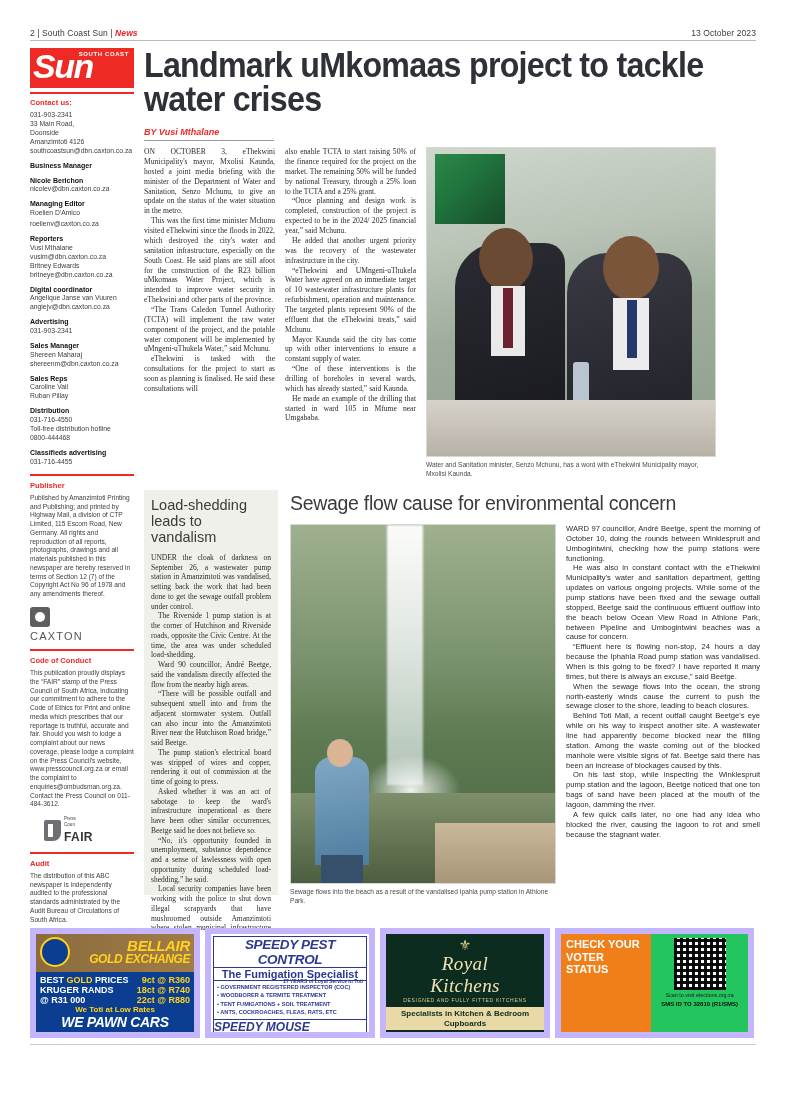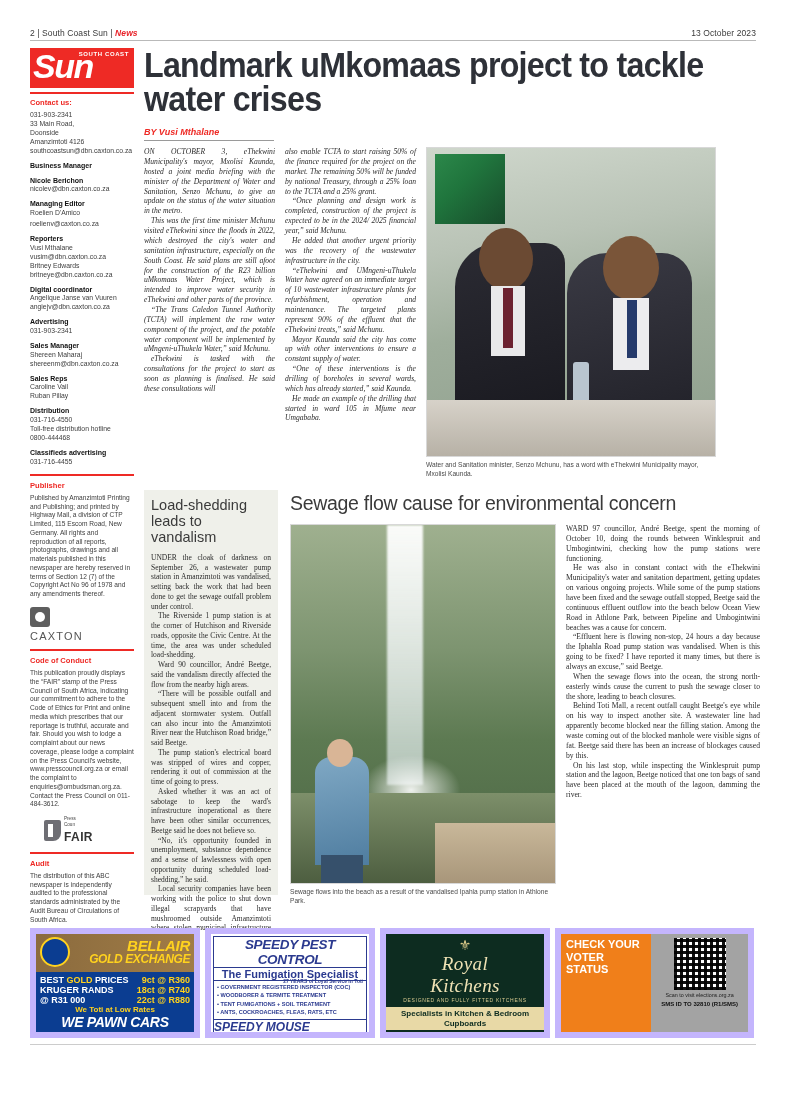--- a/index.html
+++ b/index.html
@@ -70,21 +70,21 @@
     font-family:"Liberation Sans", sans-serif;
     font-size:35px; line-height:0.96; font-weight:bold;
     color:#2e3138; letter-spacing:-0.8px;
     transform: scaleX(0.92); transform-origin:left top;
     width:660px;
   }
   .byline { margin-top:12px; font-size:9px; color:#ee2a25; font-weight:bold; font-style:italic; }
   .byline-rule { width:130px; height:1px; background:#9a9a9a; margin-top:3px; }
 
   .artgrid { display:flex; gap:10px; margin-top:6px; }
-  .col { width:131px;font-style:italic; }
+  .col { width:131px; }
   .col p {
     font-family:"Liberation Serif", serif;
     font-size:7.6px; line-height:1.30; color:#2b2b2b; text-align:justify;
     text-indent:7px; margin:0;
   }
   .col p.first { text-indent:0; }
 
   .photo1 {
     width:290px; height:310px; position:relative; overflow:hidden;
     background:linear-gradient(170deg,#cfd7cc 0%,#b9c3b6 30%,#9fae9c 55%,#8e9e8c 100%);
@@ -188,21 +188,21 @@
     position:absolute; left:0; bottom:0; width:100%; height:90px;
     background:linear-gradient(180deg,#7d8f6a,#4d5e40);
   }
   .photo2 .sand {
     position:absolute; right:0; bottom:0; width:120px; height:60px;
     background:linear-gradient(180deg,#c9b89a,#a8967a);
   }
 
   .sew-col { width:194px; }
   .sew-col p {
-    font-family:Liberation Serif, serif; font-size:7.6px; line-height:1.30;
+    font-family:Liberation Sans, sans-serif; font-size:7.6px; line-height:1.30;
     color:#2b2b2b; text-align:justify; text-indent:7px; margin:0;
   }
   .sew-col p.first { text-indent:0; }
 
   
   .adrow { position:absolute; left:30px; top:928px; width:726px; height:110px; display:flex; gap:5px; }
   .ad { position:relative; overflow:hidden; border:6px solid #c4b5fd; }
 
   .ad-bellair { width:170px; background:#0b3d91; }
   .ad-bellair .top { height:38px; background:linear-gradient(90deg,#8b6b3e,#a07c46); position:relative; }
@@ -226,21 +226,21 @@
   .ad-pest .m1 { color:#2b3a8f; font-weight:bold; font-style:italic; font-size:12px; text-align:left; border:1px solid #2b3a8f; border-top:0;}
   .ad-pest .m2 { color:#2b3a8f; font-weight:bold; font-size:11px; text-align:center; text-decoration:underline; border:1px solid #2b3a8f; border-top:0;}
 
   .ad-royal { width:170px; background:#0d2c20; color:#e8d9a6; }
   .ad-royal .fleur { text-align:center; font-size:14px; color:#d8c887; margin-top:3px; }
   .ad-royal .rk { text-align:center; font-size:19px; color:#efe2b4; font-family:"Liberation Serif",serif; letter-spacing:.4px;font-style:italic; }
   .ad-royal .tag { text-align:center; font-size:5px; color:#d7c98f; letter-spacing:.7px; }
   .ad-royal .spec { background:#e8d9a6; color:#0d2c20; font-weight:bold; font-size:8px; text-align:center; margin-top:4px; padding:2px 0; line-height:1.2; }
   .ad-royal .ph { text-align:center; font-size:14px; font-weight:bold; color:#fff; margin-top:3px; }
 
-  .ad-voter { width:199px; background:#a3a3a3; display:flex; }
+  .ad-voter { width:199px; background:#22c55e; display:flex; }
   .ad-voter .lft { width:96px; background:#f07f1a; color:#fff; padding:4px 5px; }
   .ad-voter .lft b { display:block; font-size:11px; line-height:1.15; }
   .ad-voter .rgt { width:103px; padding:4px 4px; text-align:center; }
   .qr { width:52px; height:52px; margin:0 auto; background:
       repeating-linear-gradient(0deg,#111 0 3px,#fff 3px 6px),
       repeating-linear-gradient(90deg,#111 0 3px,transparent 3px 6px);
       background-blend-mode:multiply; }
   .ad-voter .scan { font-size:5.4px; color:#222; margin-top:2px; line-height:1.3; }
   .ad-voter .sms { font-size:6px; color:#111; font-weight:bold; margin-top:2px; line-height:1.25; }
   .ad-voter .iec { position:absolute; left:6px; bottom:4px; width:22px; height:16px; background:#f07f1a; border-radius:2px; }
@@ -434,20 +434,21 @@
         </div>
         <div class="caption" style="width:266px">Sewage flows into the beach as a result of the vandalised Ipahla pump station in Athlone Park.</div>
       </div>
       <div class="sew-col">
         <p class="first">WARD 97 councillor, André Beetge, spent the morning of October 10, doing the rounds between Winklespruit and Umbogintwini, checking how the pump stations were functioning.</p>
         <p>He was also in constant contact with the eThekwini Municipality's water and sanitation department, getting updates on various ongoing projects. While some of the pump stations have been fixed and the sewage outfall stopped, Beetge said the continuous effluent outflow into the beach below Ocean View Road in Athlone Park, between Pipeline and Umbogintwini beaches was a cause for concern.</p>
         <p>“Effluent here is flowing non-stop, 24 hours a day because the Iphahla Road pump station was vandalised. When is this going to be fixed? I have reported it many times, but there is always an excuse,” said Beetge.</p>
         <p>When the sewage flows into the ocean, the strong north-easterly winds cause the current to push the sewage closer to the shore, leading to beach closures.</p>
         <p>Behind Toti Mall, a recent outfall caught Beetge's eye while on his way to inspect another site. A wastewater line had apparently become blocked near the filling station. Among the waste coming out of the blocked manhole were visible signs of fat. Beetge said there has been an increase of blockages caused by this.</p>
         <p>On his last stop, while inspecting the Winklespruit pump station and the lagoon, Beetge noticed that one ton bags of sand have been placed at the mouth of the lagoon, damming the river.</p>
+        <p>A few quick calls later, no one had any idea who blocked the river, causing the lagoon to rot and smell because the stagnant water.</p>
       </div>
     </div>
   </div>
 
   <div class="adrow">
 
     <div class="ad ad-bellair">
       <div class="top">
         <div class="seal"></div>
         <div class="b1">BELLAIR</div>

